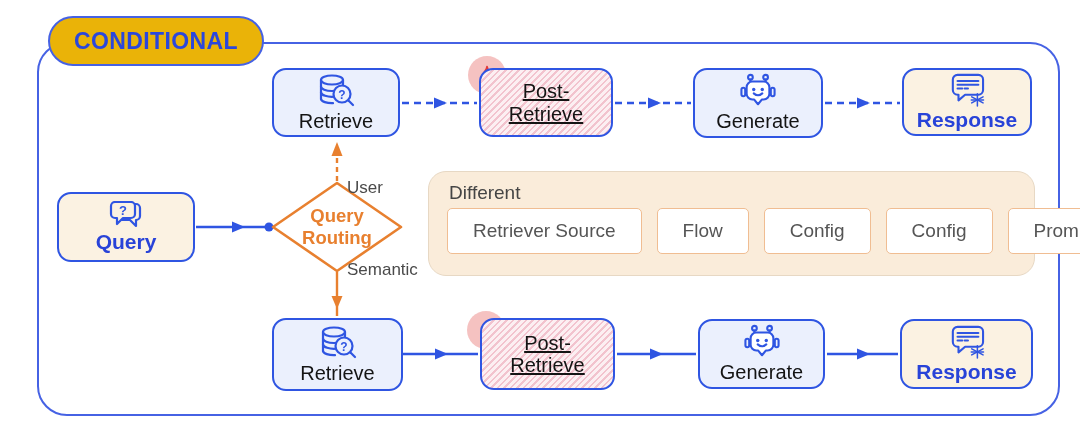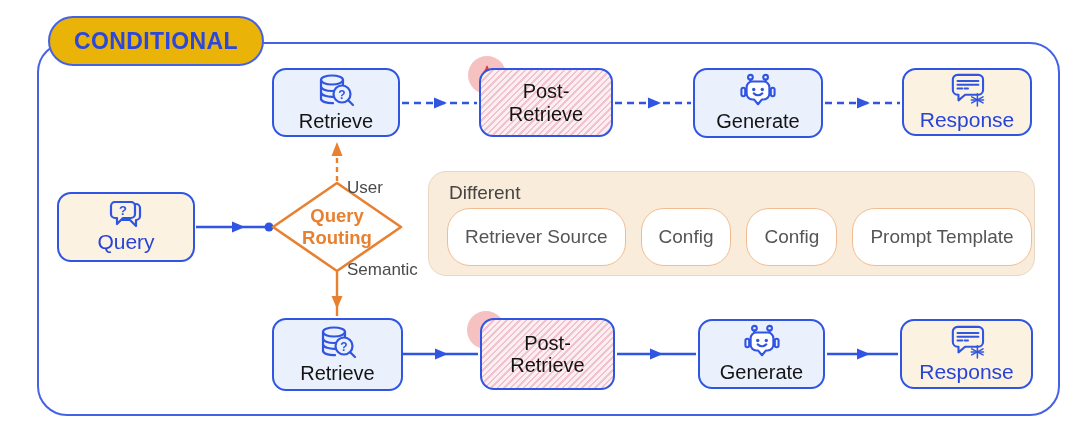--- a/index.html
+++ b/index.html
@@ -14,32 +14,32 @@
               display:flex;align-items:center;justify-content:center;z-index:6;}
   .title-pill span{font-size:23px;font-weight:800;color:#2B47DC;letter-spacing:.4px;}
 
   .node{position:absolute;box-sizing:border-box;border:2px solid #2F55E2;border-radius:14px;
         display:flex;flex-direction:column;align-items:center;justify-content:center;
         gap:1px;z-index:3;}
   .lavender{background:#EBF0FD;}
   .cream{background:#FBF2E2;}
   .hatched{background:repeating-linear-gradient(135deg,#FCEFF2 0px,#FCEFF2 3px,#F2C3CE 3px,#F2C3CE 4.6px);}
   .lbl-dark{font-size:20px;font-weight:500;color:#141414;line-height:1.12;text-align:center;}
-  .lbl-blue{font-size:21px;font-weight:400;color:#2843D8;line-height:1.1;text-align:center;}
-  .post-lbl{width:100px;}
+  .lbl-blue{font-size:21px;font-weight:700;color:#2843D8;line-height:1.1;text-align:center;}
+  .post-lbl{width:100px;text-decoration:underline;}
 
   .badge{position:absolute;width:38px;height:38px;border-radius:50%;background:#F5C2C1;
          display:flex;align-items:center;justify-content:center;z-index:2;}
 
   .panel{position:absolute;left:428px;top:171px;width:607px;height:105px;box-sizing:border-box;
          background:#FAECDA;border:1px solid #E7D8C4;border-radius:18px;z-index:2;}
   .panel-title{position:absolute;left:20px;top:10px;font-size:19px;font-weight:400;color:#454545;}
   .panel-row{position:absolute;left:18px;top:36px;display:flex;gap:15px;}
-  .pill-item{height:58px;box-sizing:border-box;background:#fff;border:1.5px solid #F0BD92;
-             border-radius:23px;display:flex;align-items:center;padding:0 17px;
+  .pill-item{height:46px;box-sizing:border-box;background:#fff;border:1.5px solid #F0BD92;
+             border-radius:5px;display:flex;align-items:center;padding:0 25px;
              font-size:19px;color:#555;white-space:nowrap;}
 
   .branch-label{position:absolute;font-size:17px;color:#4A4A4A;z-index:2;}
   .ra{width:100px;text-align:right;}
 
   .diamond-text{position:absolute;left:287px;top:205px;width:100px;text-align:center;
                 font-size:18.5px;font-weight:700;color:#E8802F;line-height:1.18;z-index:3;}
 
   svg.connectors{position:absolute;left:0;top:0;z-index:1;}
   .icon{display:block;}
@@ -156,20 +156,21 @@
 
   <div class="diamond-text">Query Routing</div>
 
   <div class="branch-label" style="left:347px;top:178px;">User</div>
   <div class="branch-label" style="left:347px;top:260px;">Semantic</div>
 
   <div class="panel">
     <div class="panel-title">Different</div>
     <div class="panel-row">
       <div class="pill-item">Retriever Source</div>
+      <div class="pill-item">Flow</div>
       <div class="pill-item">Config</div>
       <div class="pill-item">Config</div>
       <div class="pill-item">Prompt Template</div>
     </div>
   </div>
 
   <div class="node lavender" style="left:272px;top:318px;width:131px;height:73px;">
     <svg class="icon" width="40" height="36" viewBox="0 0 40 36" fill="none" stroke="#2F55E2" stroke-width="2.2" stroke-linecap="round">
       <ellipse cx="16" cy="7" rx="11" ry="4.5"></ellipse>
       <path d="M5 7 V26"></path>

